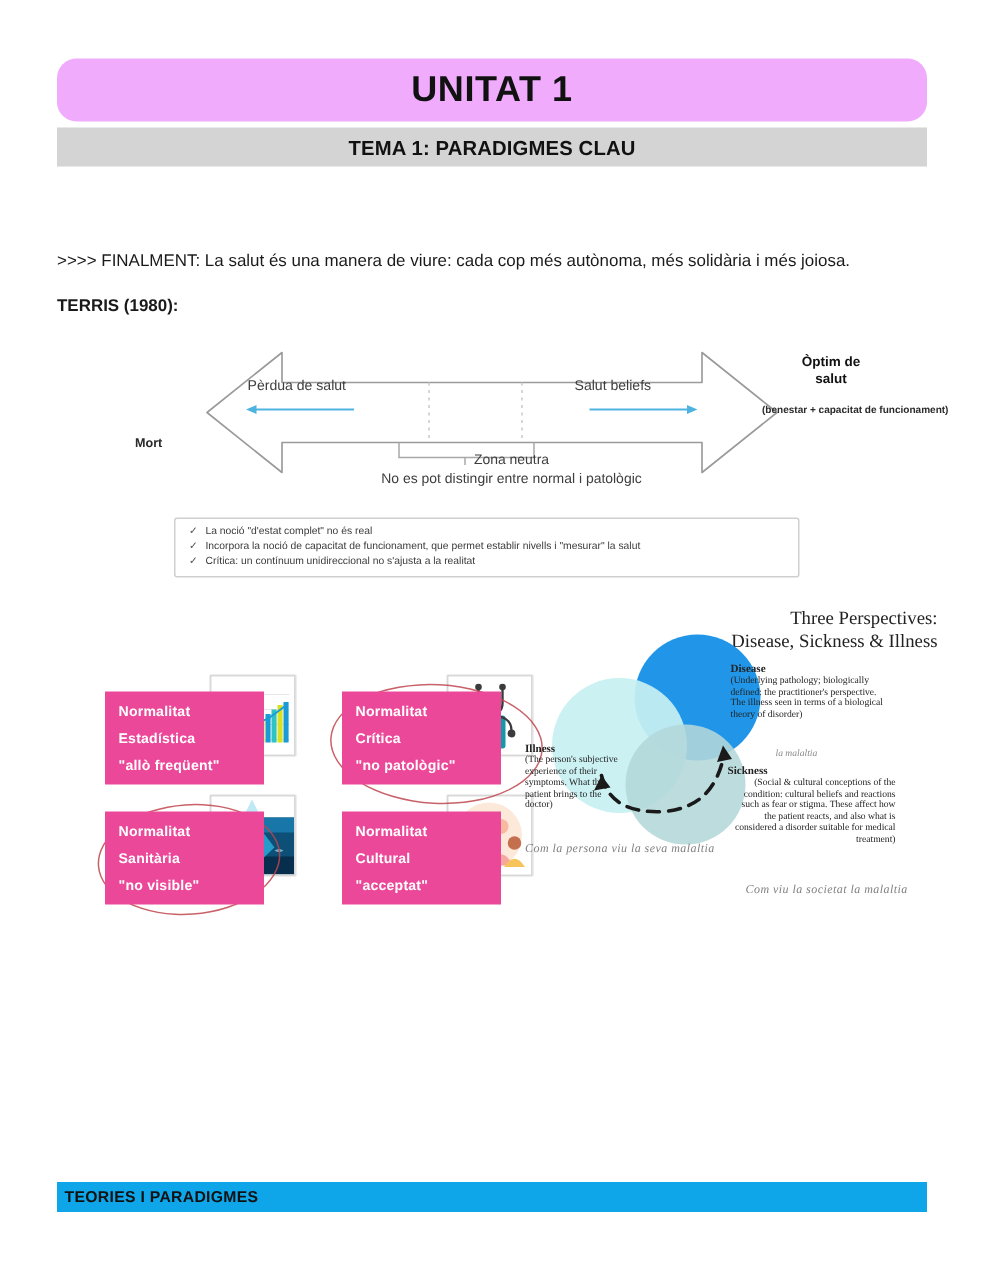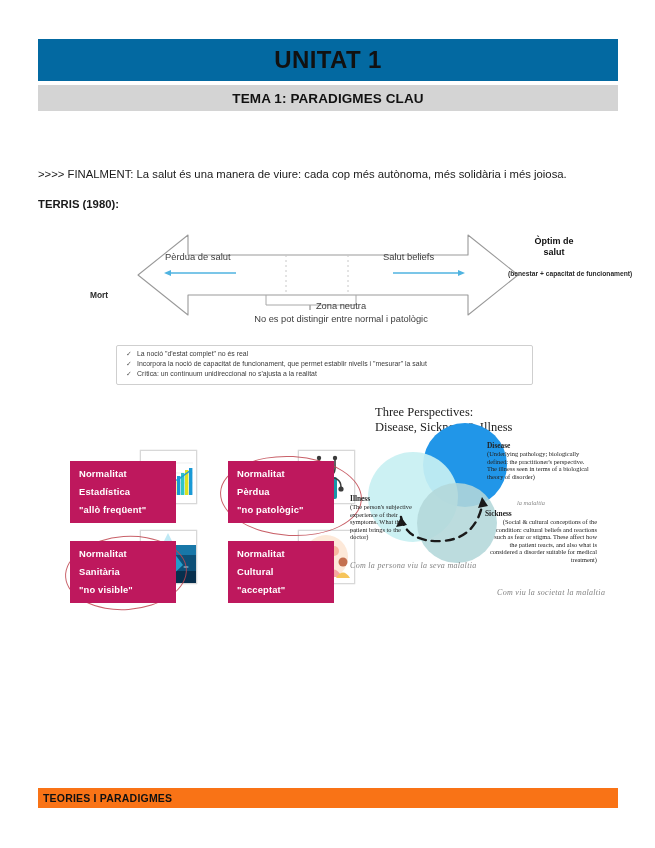--- a/index.html
+++ b/index.html
@@ -3,21 +3,21 @@
 <meta charset="utf-8">
 <style>
   html,body{margin:0;padding:0;background:#ffffff;}
   body{width:655px;height:848px;position:relative;overflow:hidden;
        font-family:"Liberation Sans",sans-serif;color:#000;}
 
   .page{position:absolute;left:0;top:0;width:655px;height:848px;background:#fff;}
 
   
   .unit-bar{position:absolute;left:38px;top:39px;width:580px;height:42px;
-            background:#0369a1;display:flex;align-items:center;justify-content:center;}
+            background:#f0abfc;display:flex;align-items:center;justify-content:center;border-radius:13px;}
   .unit-bar span{font-size:24px;font-weight:bold;letter-spacing:.4px;color:#111;}
 
   .tema-bar{position:absolute;left:38px;top:85px;width:580px;height:26px;
             background:#d4d4d4;display:flex;align-items:center;justify-content:center;}
   .tema-bar span{font-size:13.5px;font-weight:bold;letter-spacing:.1px;color:#111;}
 
   
   .para{position:absolute;left:38px;width:584px;font-size:11.3px;line-height:18px;color:#1a1a1a;}
   .p1{top:121px;}
   .p2{top:165px;}
@@ -43,42 +43,42 @@
   
   .checkbox-wrap{position:absolute;left:116px;top:345px;width:415px;height:38px;}
   .checkbox-wrap .frame{position:absolute;left:0;top:0;width:100%;height:100%;
         border:1px solid #cfcfcf;border-radius:2px;background:#fff;}
   .chk-row{position:absolute;left:10px;font-size:6.9px;color:#3a3a3a;white-space:nowrap;}
   .chk-row .tick{display:inline-block;width:11px;color:#555;}
   .r1{top:5px;} .r2{top:15px;} .r3{top:25px;}
 
   
   .cards{position:absolute;left:60px;top:448px;width:300px;height:170px;}
-  .card{position:absolute;background:#be185d;color:#fff;}
+  .card{position:absolute;background:#ec4899;color:#fff;}
   .card .line{position:absolute;left:9px;font-size:9.4px;font-weight:bold;letter-spacing:.15px;}
   .card .l1{top:7px;} .card .l2{top:25px;} .card .l3{top:43px;}
   .c1{left:10px;top:13px;width:106px;height:62px;}
   .c2{left:10px;top:93px;width:106px;height:62px;}
   .c3{left:168px;top:13px;width:106px;height:62px;}
   .c4{left:168px;top:93px;width:106px;height:62px;}
 
   .thumb{position:absolute;width:55px;height:52px;background:#fff;border:1px solid #d8d8d8;
          overflow:hidden;box-shadow:0 0 1px rgba(0,0,0,.25);}
   .t1{left:80px;top:2px;} .t2{left:80px;top:82px;}
   .t3{left:238px;top:2px;} .t4{left:238px;top:82px;}
 
   
   .redcircle{position:absolute;border:1.4px solid #c0454f;border-radius:50%;
              background:transparent;transform:rotate(-4deg);opacity:.85;}
   .rc1{left:5px;top:88px;width:120px;height:72px;}
   .rc2{left:160px;top:8px;width:140px;height:78px;transform:rotate(3deg);}
 
   
   .venn{position:absolute;left:345px;top:405px;width:300px;height:215px;}
-  .venn-title{position:absolute;left:30px;top:0px;width:250px;text-align:left;
+  .venn-title{position:absolute;left:30px;top:0px;width:250px;text-align:right;
               font-family:"Liberation Serif",serif;font-size:12.5px;color:#222;line-height:15px;}
   .venn svg{position:absolute;left:0;top:0;}
   .vtxt{position:absolute;font-family:"Liberation Serif",serif;color:#222;}
   .vhead{font-weight:bold;font-size:7.4px;}
   .vbody{font-size:6.4px;line-height:7.6px;}
 
   .illness-blk{left:5px;top:89px;width:62px;}
   .illness-blk .vbody{text-align:left;}
   .disease-blk{left:142px;top:36px;width:105px;}
   .sickness-blk{left:140px;top:104px;width:112px;}
@@ -87,21 +87,21 @@
   .hand{position:absolute;font-family:"Liberation Serif",serif;font-style:italic;
         font-size:8px;color:#555;line-height:12px;opacity:.75;letter-spacing:.3px;}
   .hand1{left:5px;top:155px;width:130px;}
   .hand2{left:152px;top:182px;width:120px;}
   .hand-sm{position:absolute;font-family:"Liberation Serif",serif;font-style:italic;
            font-size:6.4px;color:#555;opacity:.7;}
   .hs1{left:172px;top:94px;}
 
   
   .footer-bar{position:absolute;left:38px;top:788px;width:580px;height:20px;
-              background:#f97316;display:flex;align-items:center;}
+              background:#0ea5e9;display:flex;align-items:center;}
   .footer-bar span{font-size:10.5px;font-weight:bold;margin-left:5px;letter-spacing:.2px;color:#111;}
 </style>
 </head>
 <body>
 
 <div class="page">
 
   <div class="unit-bar">
     <span>UNITAT 1</span>
   </div>
@@ -225,21 +225,21 @@
       <div class="line l2">Estadística</div>
       <div class="line l3">"allò freqüent"</div>
     </div>
     <div class="card c2">
       <div class="line l1">Normalitat</div>
       <div class="line l2">Sanitària</div>
       <div class="line l3">"no visible"</div>
     </div>
     <div class="card c3">
       <div class="line l1">Normalitat</div>
-      <div class="line l2">Pèrdua</div>
+      <div class="line l2">Crítica</div>
       <div class="line l3">"no patològic"</div>
     </div>
     <div class="card c4">
       <div class="line l1">Normalitat</div>
       <div class="line l2">Cultural</div>
       <div class="line l3">"acceptat"</div>
     </div>
   </div>
 
   <div class="venn">

